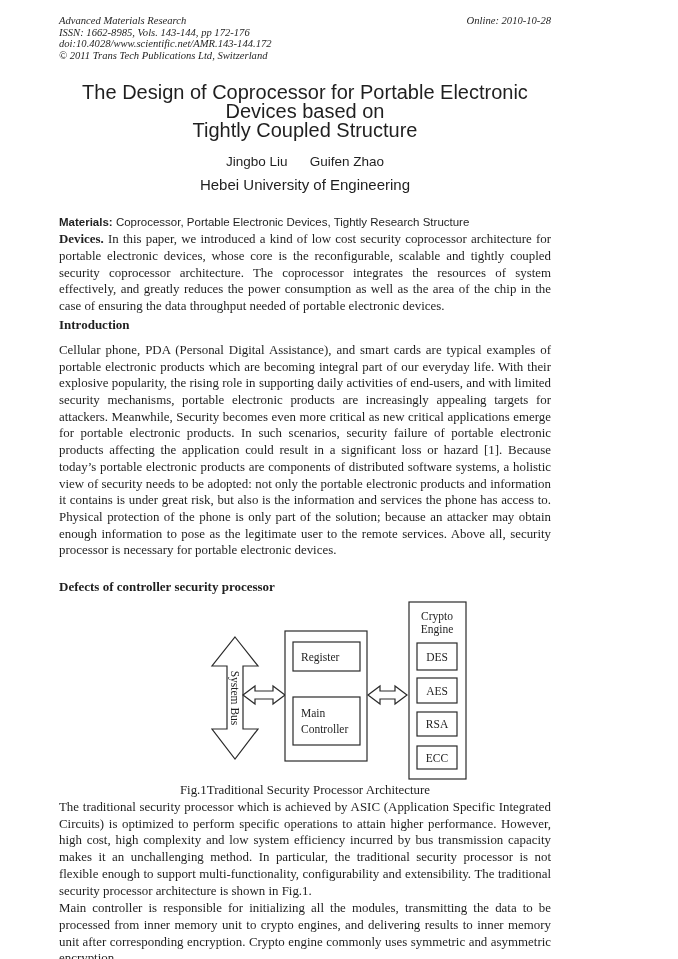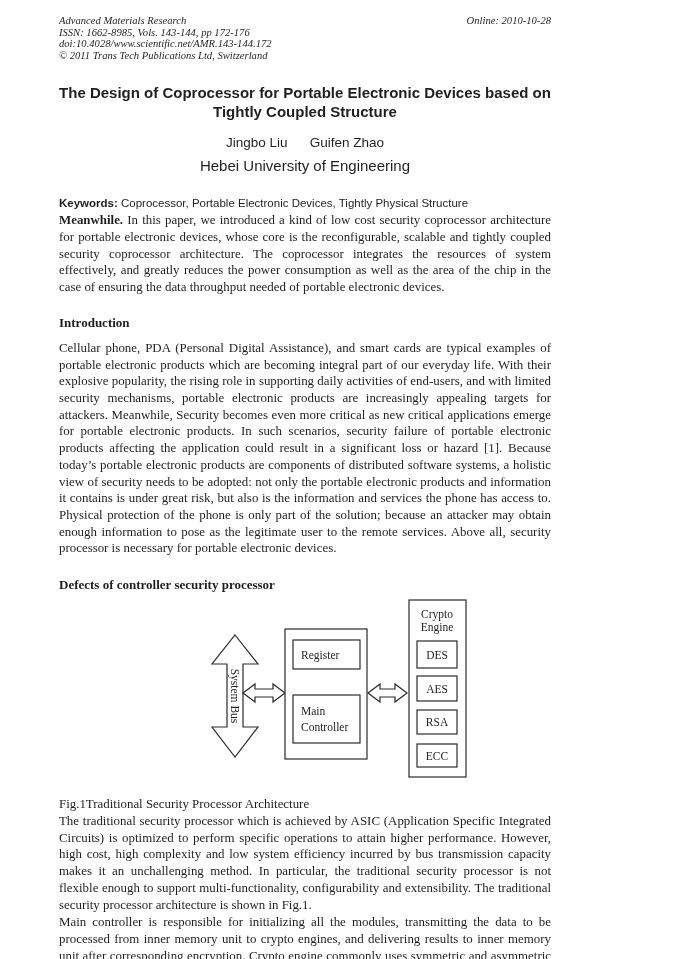--- a/index.html
+++ b/index.html
@@ -23,22 +23,22 @@
     font-size: 10.6px;
     line-height: 11.6px;
   }
   .hdr .left div { white-space: nowrap; }
   .hdr .right { white-space: nowrap; }
   
   .title {
     margin-top: 22px;
     text-align: center;
     font-family: "Liberation Sans", sans-serif;
-    font-weight: bold;
-    font-size: 15px;
+    font-weight: normal;
+    font-size: 20px;
     line-height: 19px;
   }
   .title span { display: block; }
   .authors {
     margin-top: 13px;
     display: flex;
     justify-content: center;
     gap: 22px;
     font-family: "Liberation Sans", sans-serif;
     font-size: 13.5px;
@@ -65,34 +65,35 @@
     text-align: justify;
   }
   .abstract { margin-top: 2px; }
   .abstract .ab-label { font-weight: bold; }
   
   .sec-heading {
     font-weight: bold;
     font-size: 13px;
     line-height: 15px;
   }
-  .h-intro { margin-top: 19px; }
+  .h-intro { margin-top: 2px; }
   .p-intro { margin-top: 10px; }
   .h-defects { margin-top: 20px; }
   
   .fig-svg { display: block; margin: 4px 0 0 141px; }
   .fig-svg text {
     font-family: "Liberation Serif", serif;
     font-size: 11.5px;
     fill: #1f1f1f;
   }
   .fig-caption {
+    text-align: center;
     font-size: 12.9px;
     line-height: 16px;
-    margin-top: 16px;
+    margin-top: 0px;
   }
   .p-body { margin-top: 1px; }
 </style>
 </head>
 <body>
 
 <div class="page">
 
   <div class="hdr">
     <div class="left">
@@ -110,26 +111,26 @@
   </div>
 
   <div class="authors">
     <span>Jingbo Liu</span>
     <span>Guifen Zhao</span>
   </div>
 
   <div class="affil">Hebei University of Engineering</div>
 
   <div class="keywords">
-    <span class="kw-label">Keywords:</span>
-    <span>Coprocessor, Portable Electronic Devices, Tightly Physical Structure</span>
+    <span class="kw-label">Materials:</span>
+    <span>Coprocessor, Portable Electronic Devices, Tightly Research Structure</span>
   </div>
 
   <p class="para abstract">
-    <span class="ab-label">Meanwhile.</span>
+    <span class="ab-label">Devices.</span>
     <span>In this paper, we introduced a kind of low cost security coprocessor architecture for portable electronic devices, whose core is the reconfigurable, scalable and tightly coupled security coprocessor architecture. The coprocessor integrates the resources of system effectively, and greatly reduces the power consumption as well as the area of the chip in the case of ensuring the data throughput needed of portable electronic devices.</span>
   </p>
 
   <div class="sec-heading h-intro">Introduction</div>
   <p class="para p-intro">Cellular phone, PDA (Personal Digital Assistance), and smart cards are typical examples of portable electronic products which are becoming integral part of our everyday life. With their explosive popularity, the rising role in supporting daily activities of end-users, and with limited security mechanisms, portable electronic products are increasingly appealing targets for attackers. Meanwhile, Security becomes even more critical as new critical applications emerge for portable electronic products. In such scenarios, security failure of portable electronic products affecting the application could result in a significant loss or hazard [1]. Because today’s portable electronic products are components of distributed software systems, a holistic view of security needs to be adopted: not only the portable electronic products and information it contains is under great risk, but also is the information and services the phone has access to. Physical protection of the phone is only part of the solution; because an attacker may obtain enough information to pose as the legitimate user to the remote services. Above all, security processor is necessary for portable electronic devices.</p>
 
   <div class="sec-heading h-defects">Defects of controller security processor</div>
 
   <svg class="fig-svg" width="280" height="184" viewBox="0 0 280 184" fill="none" stroke="#2a2a2a" stroke-width="1.2">
 

